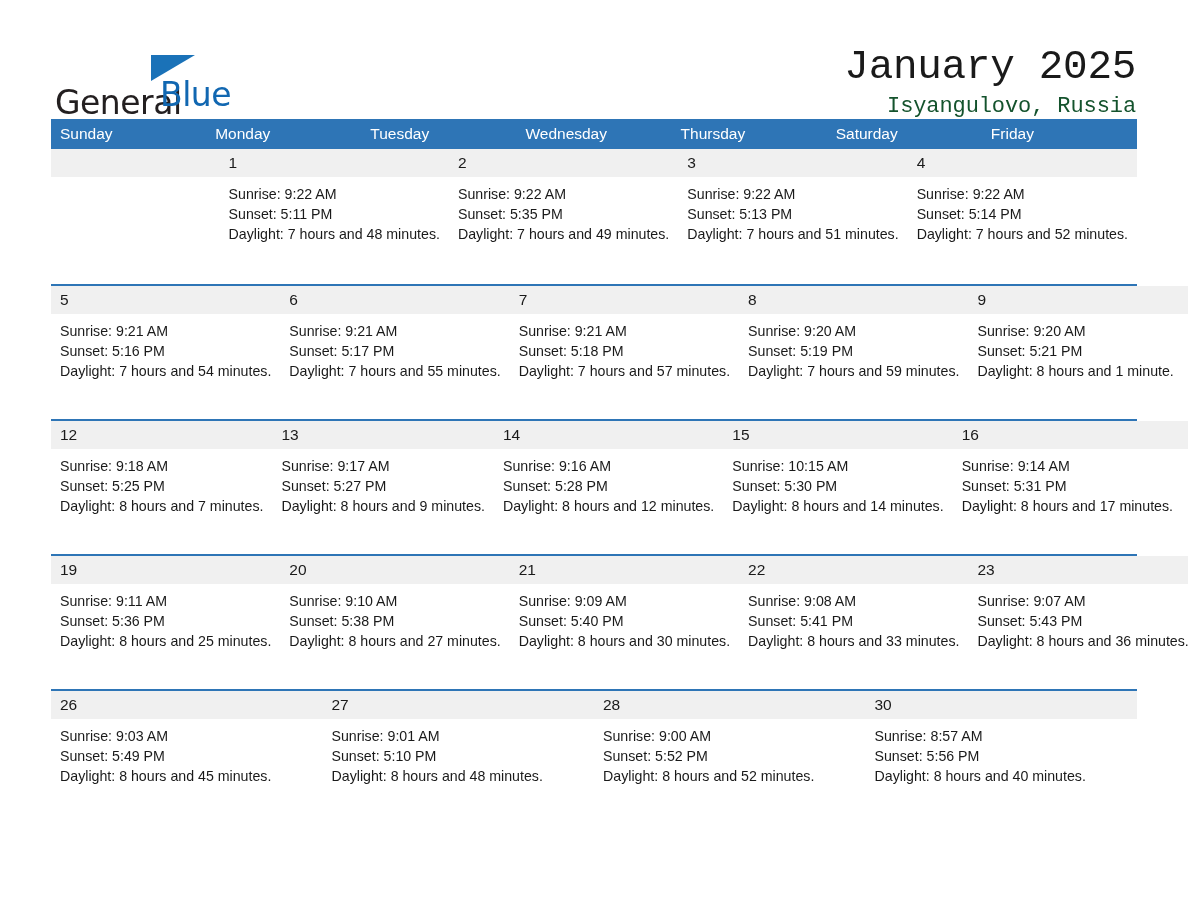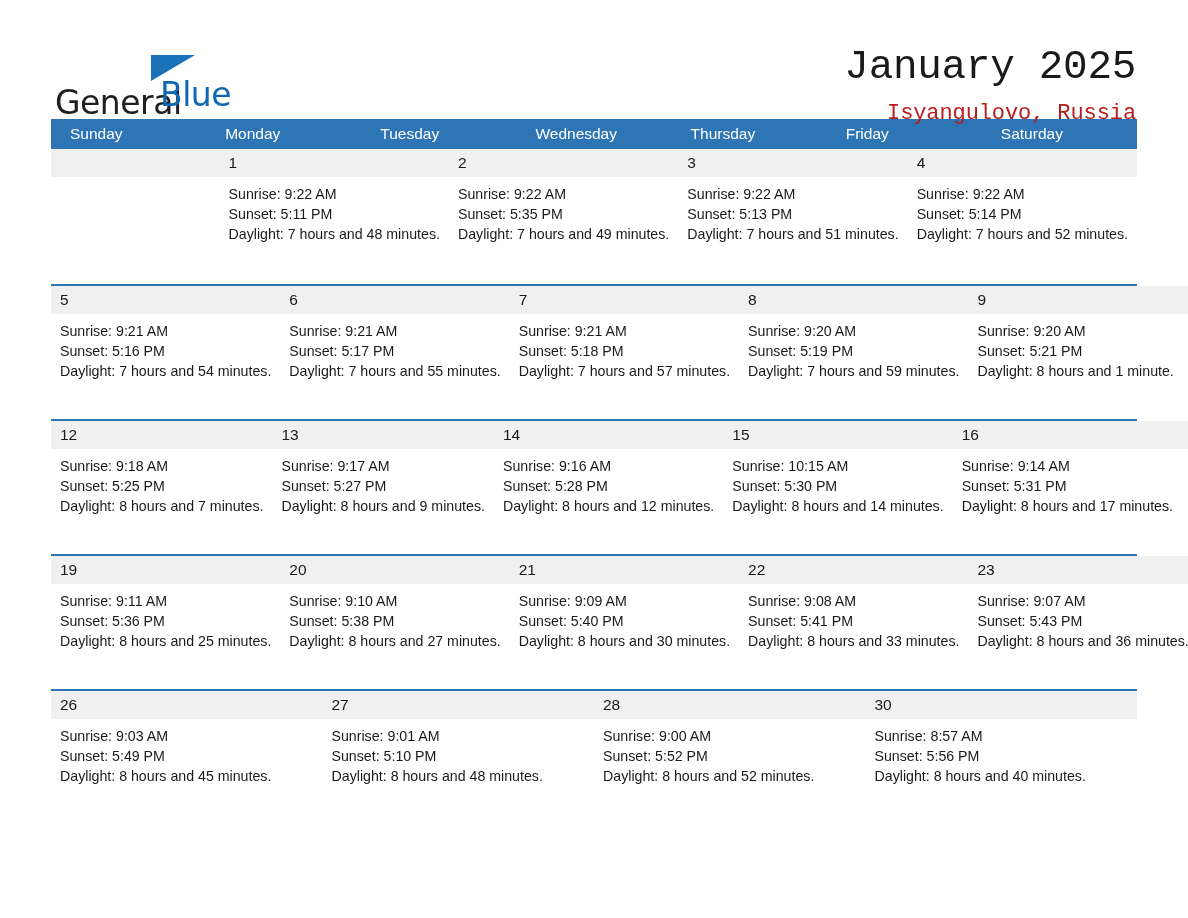--- a/index.html
+++ b/index.html
@@ -81,41 +81,41 @@
     font-size: 41px;
     line-height: 46px;
     font-weight: 400;
     color: #1a1a1a;
     letter-spacing: -0.3px;
   }
   .cal-subtitle {
     font-size: 22px;
     line-height: 28px;
     font-weight: 400;
-    color: #b91c1c;
-    margin-top: 10px;
+    color: #14532d;
+    margin-top: 3px;
     letter-spacing: -0.1px;
   }
 
   
   .calendar {
     margin-top: 15px;
     width: 1086px;
   }
   .weekday-row {
     display: flex;
     background: #2e75b6;
     height: 30px;
   }
   .weekday {
     flex: 1 1 0;
     color: #ffffff;
     font-size: 15.5px;
     line-height: 30px;
-    padding-left: 19px;
+    padding-left: 9px;
     box-sizing: border-box;
     white-space: nowrap;
   }
 
   .week-row {
     display: flex;
     border-top: 2px solid #2e75b6;
     height: 135px;
     box-sizing: border-box;
   }
@@ -172,22 +172,22 @@
     </div>
   </div>
 
   <div class="calendar">
     <div class="weekday-row">
       <div class="weekday">Sunday</div>
       <div class="weekday">Monday</div>
       <div class="weekday">Tuesday</div>
       <div class="weekday">Wednesday</div>
       <div class="weekday">Thursday</div>
+      <div class="weekday">Saturday</div>
       <div class="weekday">Friday</div>
-      <div class="weekday">Saturday</div>
     </div>
 
     <div id="weeks-container">
         <div class="week-row first">
           <div class="day-cell empty">
             <div class="day-num-band">
               <div class="day-num"></div>
             </div>
           </div>
           <div class="day-cell empty">

